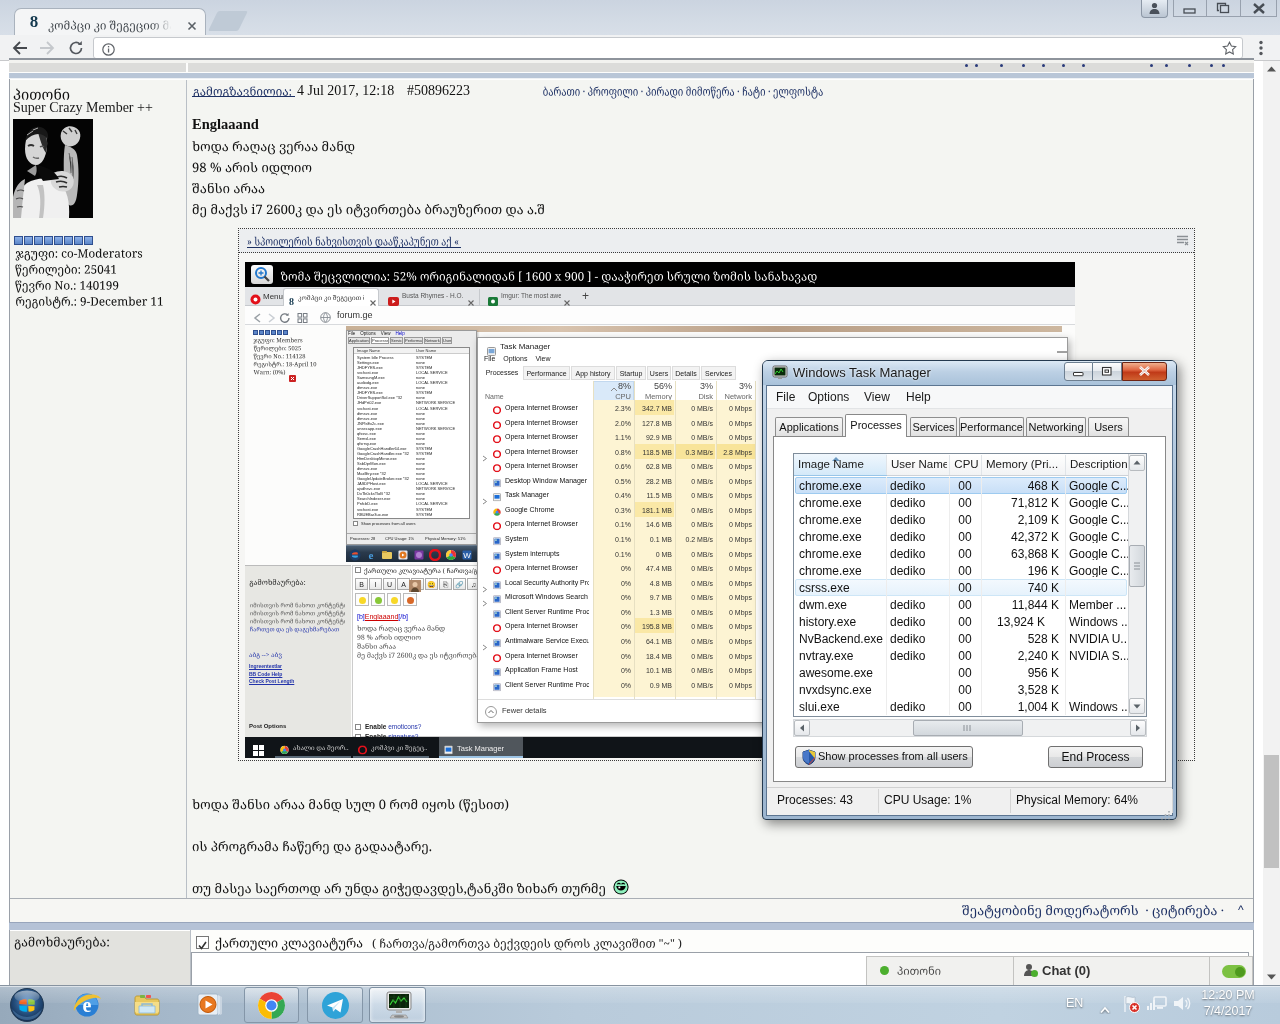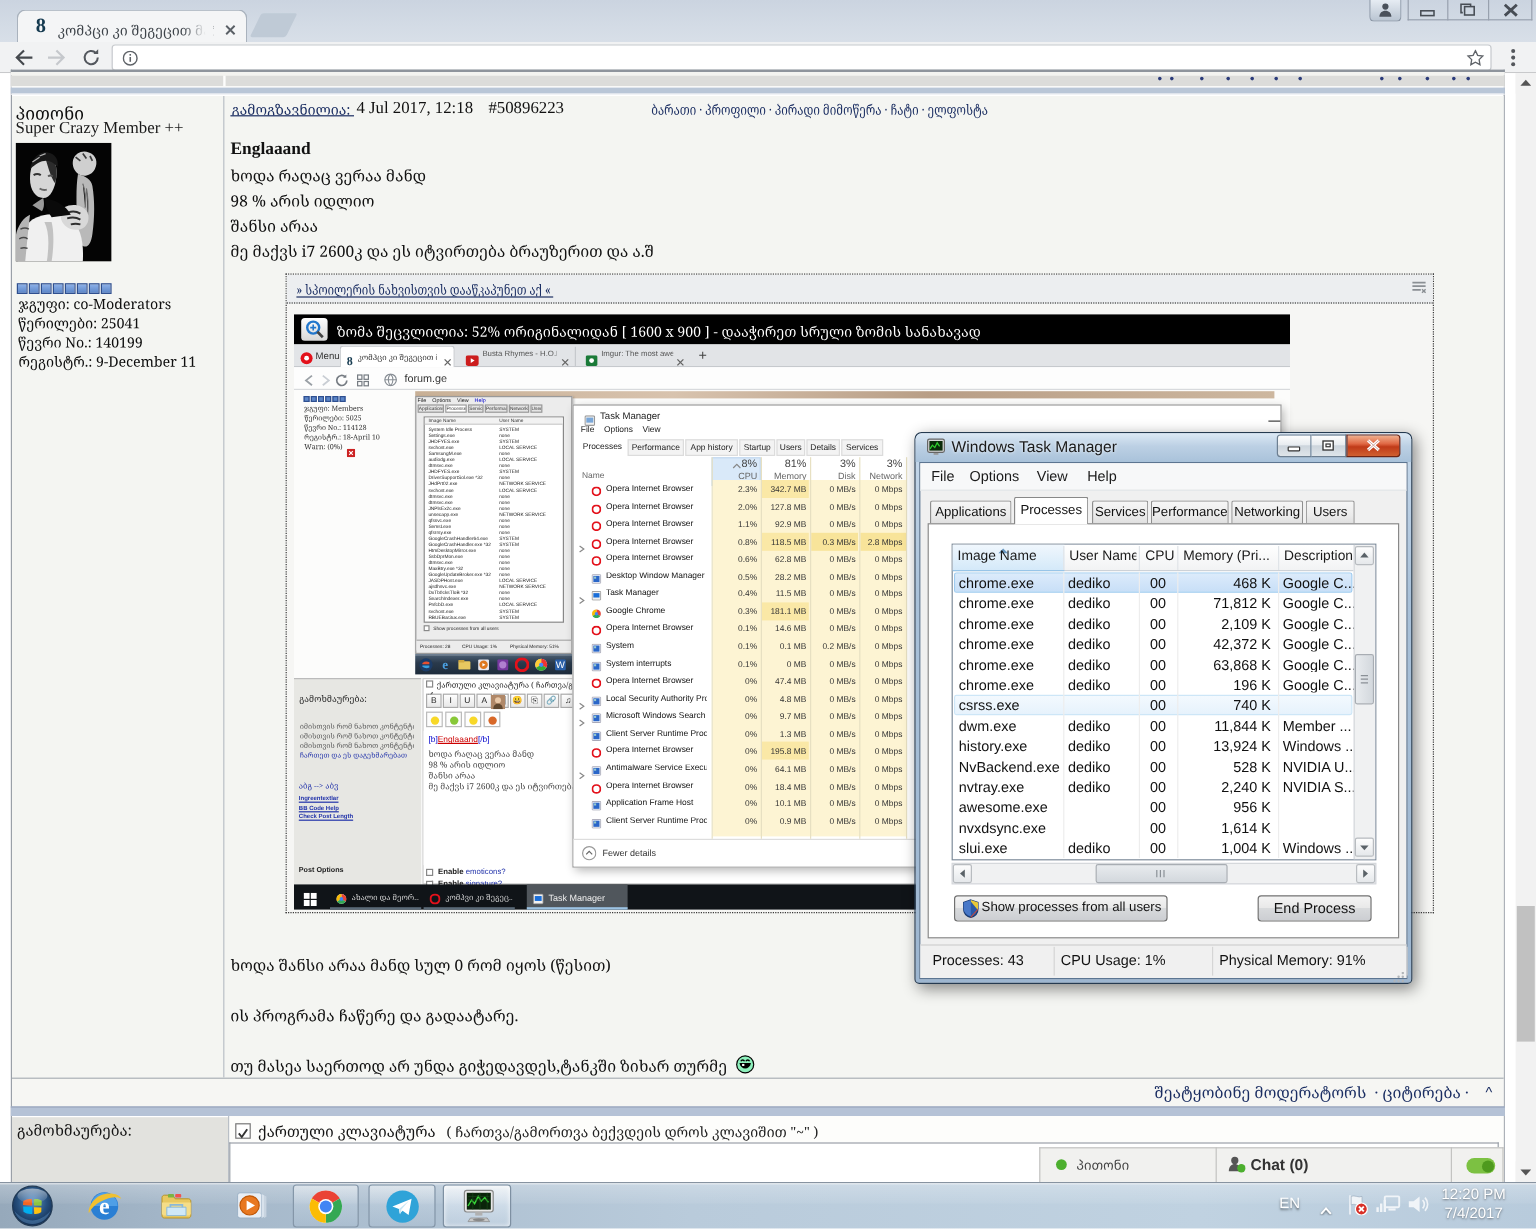--- a/index.html
+++ b/index.html
@@ -1531,21 +1531,21 @@
     <div style="position:absolute;left:482px;top:366px;width:40px;height:14px;background:#fff;font-size:7px;color:#222;text-align:center;line-height:13px;overflow:hidden;">Processes</div>
     <div style="position:absolute;left:523px;top:366px;width:47px;height:14px;border:1px solid #dcdcdc;background:#f3f3f3;font-size:7px;color:#222;text-align:center;line-height:13px;overflow:hidden;">Performance</div>
     <div style="position:absolute;left:571px;top:366px;width:44px;height:14px;border:1px solid #dcdcdc;background:#f3f3f3;font-size:7px;color:#222;text-align:center;line-height:13px;overflow:hidden;">App history</div>
     <div style="position:absolute;left:616px;top:366px;width:30px;height:14px;border:1px solid #dcdcdc;background:#f3f3f3;font-size:7px;color:#222;text-align:center;line-height:13px;overflow:hidden;">Startup</div>
     <div style="position:absolute;left:647px;top:366px;width:24px;height:14px;border:1px solid #dcdcdc;background:#f3f3f3;font-size:7px;color:#222;text-align:center;line-height:13px;overflow:hidden;">Users</div>
     <div style="position:absolute;left:672px;top:366px;width:28px;height:14px;border:1px solid #dcdcdc;background:#f3f3f3;font-size:7px;color:#222;text-align:center;line-height:13px;overflow:hidden;">Details</div>
     <div style="position:absolute;left:701px;top:366px;width:35px;height:14px;border:1px solid #dcdcdc;background:#f3f3f3;font-size:7px;color:#222;text-align:center;line-height:13px;overflow:hidden;">Services</div>
     <div style="position:absolute;left:593px;top:381px;width:41px;height:24px;background:#d9e9f9;border:1px solid #c2d8ef;"></div>
     <div style="position:absolute;left:595px;top:381px;width:36px;height:11px;font-size:9px;color:#444;text-align:right;white-space:nowrap;">8%</div>
     <div style="position:absolute;left:595px;top:392px;width:36px;height:10px;font-size:7.5px;color:#666;text-align:right;white-space:nowrap;">CPU</div>
-    <div style="position:absolute;left:636px;top:381px;width:36px;height:11px;font-size:9px;color:#444;text-align:right;white-space:nowrap;">81%</div>
+    <div style="position:absolute;left:636px;top:381px;width:36px;height:11px;font-size:9px;color:#444;text-align:right;white-space:nowrap;">56%</div>
     <div style="position:absolute;left:636px;top:392px;width:36px;height:10px;font-size:7.5px;color:#666;text-align:right;white-space:nowrap;">Memory</div>
     <div style="position:absolute;left:677px;top:381px;width:36px;height:11px;font-size:9px;color:#444;text-align:right;white-space:nowrap;">3%</div>
     <div style="position:absolute;left:677px;top:392px;width:36px;height:10px;font-size:7.5px;color:#666;text-align:right;white-space:nowrap;">Disk</div>
     <div style="position:absolute;left:716px;top:381px;width:36px;height:11px;font-size:9px;color:#444;text-align:right;white-space:nowrap;">3%</div>
     <div style="position:absolute;left:716px;top:392px;width:36px;height:10px;font-size:7.5px;color:#666;text-align:right;white-space:nowrap;">Network</div>
     <div style="position:absolute;left:485px;top:393px;width:60px;height:9px;font-size:7px;color:#666;">Name</div>
     <div style="position:absolute;left:610px;top:378px;width:8px;height:5px;"><svg width="8" height="5" viewBox="0 0 8 5">
         <path d="M1 4l3-3 3 3" stroke="#888" fill="none"></path>
       </svg></div>
     <div style="position:absolute;left:594px;top:400px;width:161px;height:297px;background:#fdf4d3;"></div>
@@ -2032,41 +2032,41 @@
     <div style="position:absolute;left:983px;top:581px;width:76px;height:13px;font-size:12px;color:#111;text-align:right;">740 K</div>
     <div style="position:absolute;left:1069px;top:581px;width:62px;height:13px;font-size:12px;color:#111;white-space:nowrap;overflow:hidden;"></div>
     <div style="position:absolute;left:799px;top:598px;width:88px;height:13px;font-size:12px;color:#111;">dwm.exe</div>
     <div style="position:absolute;left:890px;top:598px;width:60px;height:13px;font-size:12px;color:#111;">dediko</div>
     <div style="position:absolute;left:949px;top:598px;width:32px;height:13px;font-size:12px;color:#111;text-align:center;">00</div>
     <div style="position:absolute;left:983px;top:598px;width:76px;height:13px;font-size:12px;color:#111;text-align:right;">11,844 K</div>
     <div style="position:absolute;left:1069px;top:598px;width:62px;height:13px;font-size:12px;color:#111;white-space:nowrap;overflow:hidden;">Member ...</div>
     <div style="position:absolute;left:799px;top:615px;width:88px;height:13px;font-size:12px;color:#111;">history.exe</div>
     <div style="position:absolute;left:890px;top:615px;width:60px;height:13px;font-size:12px;color:#111;">dediko</div>
     <div style="position:absolute;left:949px;top:615px;width:32px;height:13px;font-size:12px;color:#111;text-align:center;">00</div>
-    <div style="position:absolute;left:983px;top:615px;width:76px;height:13px;font-size:12px;color:#111;text-align:right;">13,924 K</div>
+    <div style="position:absolute;left:983px;top:615px;width:76px;height:13px;font-size:12px;color:#111;text-align:center;">13,924 K</div>
     <div style="position:absolute;left:1069px;top:615px;width:62px;height:13px;font-size:12px;color:#111;white-space:nowrap;overflow:hidden;">Windows ...</div>
     <div style="position:absolute;left:799px;top:632px;width:88px;height:13px;font-size:12px;color:#111;">NvBackend.exe</div>
     <div style="position:absolute;left:890px;top:632px;width:60px;height:13px;font-size:12px;color:#111;">dediko</div>
     <div style="position:absolute;left:949px;top:632px;width:32px;height:13px;font-size:12px;color:#111;text-align:center;">00</div>
     <div style="position:absolute;left:983px;top:632px;width:76px;height:13px;font-size:12px;color:#111;text-align:right;">528 K</div>
     <div style="position:absolute;left:1069px;top:632px;width:62px;height:13px;font-size:12px;color:#111;white-space:nowrap;overflow:hidden;">NVIDIA U...</div>
     <div style="position:absolute;left:799px;top:649px;width:88px;height:13px;font-size:12px;color:#111;">nvtray.exe</div>
     <div style="position:absolute;left:890px;top:649px;width:60px;height:13px;font-size:12px;color:#111;">dediko</div>
     <div style="position:absolute;left:949px;top:649px;width:32px;height:13px;font-size:12px;color:#111;text-align:center;">00</div>
     <div style="position:absolute;left:983px;top:649px;width:76px;height:13px;font-size:12px;color:#111;text-align:right;">2,240 K</div>
     <div style="position:absolute;left:1069px;top:649px;width:62px;height:13px;font-size:12px;color:#111;white-space:nowrap;overflow:hidden;">NVIDIA S...</div>
     <div style="position:absolute;left:799px;top:666px;width:88px;height:13px;font-size:12px;color:#111;">awesome.exe</div>
     <div style="position:absolute;left:890px;top:666px;width:60px;height:13px;font-size:12px;color:#111;"></div>
     <div style="position:absolute;left:949px;top:666px;width:32px;height:13px;font-size:12px;color:#111;text-align:center;">00</div>
     <div style="position:absolute;left:983px;top:666px;width:76px;height:13px;font-size:12px;color:#111;text-align:right;">956 K</div>
     <div style="position:absolute;left:1069px;top:666px;width:62px;height:13px;font-size:12px;color:#111;white-space:nowrap;overflow:hidden;"></div>
     <div style="position:absolute;left:799px;top:683px;width:88px;height:13px;font-size:12px;color:#111;">nvxdsync.exe</div>
     <div style="position:absolute;left:890px;top:683px;width:60px;height:13px;font-size:12px;color:#111;"></div>
     <div style="position:absolute;left:949px;top:683px;width:32px;height:13px;font-size:12px;color:#111;text-align:center;">00</div>
-    <div style="position:absolute;left:983px;top:683px;width:76px;height:13px;font-size:12px;color:#111;text-align:right;">1,614 K</div>
+    <div style="position:absolute;left:983px;top:683px;width:76px;height:13px;font-size:12px;color:#111;text-align:right;">3,528 K</div>
     <div style="position:absolute;left:1069px;top:683px;width:62px;height:13px;font-size:12px;color:#111;white-space:nowrap;overflow:hidden;"></div>
     <div style="position:absolute;left:799px;top:700px;width:88px;height:13px;font-size:12px;color:#111;">slui.exe</div>
     <div style="position:absolute;left:890px;top:700px;width:60px;height:13px;font-size:12px;color:#111;">dediko</div>
     <div style="position:absolute;left:949px;top:700px;width:32px;height:13px;font-size:12px;color:#111;text-align:center;">00</div>
     <div style="position:absolute;left:983px;top:700px;width:76px;height:13px;font-size:12px;color:#111;text-align:right;">1,004 K</div>
     <div style="position:absolute;left:1069px;top:700px;width:62px;height:13px;font-size:12px;color:#111;white-space:nowrap;overflow:hidden;">Windows ...</div>
     <div style="position:absolute;left:886px;top:477px;width:1px;height:238px;background:#ededed;"></div>
     <div style="position:absolute;left:949px;top:477px;width:1px;height:238px;background:#ededed;"></div>
     <div style="position:absolute;left:981px;top:477px;width:1px;height:238px;background:#ededed;"></div>
     <div style="position:absolute;left:1065px;top:477px;width:1px;height:238px;background:#ededed;"></div>
@@ -2097,21 +2097,21 @@
         <path d="M2 3l6-2v13.5C4.5 13.5 2 11 2 8z" fill="#4878c8"></path>
         <path d="M14 8c0 .5 0 1-.1 1.4L8 16l-.2-1z" fill="#d04838"></path>
       </svg></div>
     <div style="position:absolute;left:818px;top:750px;width:152px;height:14px;font-size:11px;color:#111;white-space:nowrap;">Show processes from all users</div>
     <div style="position:absolute;left:1048px;top:746px;width:95px;height:22px;background:linear-gradient(#f4f4f4,#e8e8e8 50%,#d8dadc 50%,#ccced2);border:1px solid #707070;border-radius:3px;font-size:12px;color:#111;text-align:center;line-height:20px;">End Process</div>
     <div style="position:absolute;left:767px;top:787px;width:405px;height:28px;background:#f0f0f0;border-top:1px solid #d0d0d0;"></div>
     <div style="position:absolute;left:773px;top:789px;width:105px;height:24px;font-size:12px;color:#111;padding:4px 4px;">Processes: 43</div>
     <div style="position:absolute;left:878px;top:789px;width:1px;height:24px;background:#d5d5d5;"></div>
     <div style="position:absolute;left:880px;top:789px;width:130px;height:24px;font-size:12px;color:#111;padding:4px 4px;">CPU Usage: 1%</div>
     <div style="position:absolute;left:1010px;top:789px;width:1px;height:24px;background:#d5d5d5;"></div>
-    <div style="position:absolute;left:1012px;top:789px;width:160px;height:24px;font-size:12px;color:#111;padding:4px 4px;">Physical Memory: 91%</div>
+    <div style="position:absolute;left:1012px;top:789px;width:160px;height:24px;font-size:12px;color:#111;padding:4px 4px;">Physical Memory: 64%</div>
     <div style="position:absolute;left:1172px;top:789px;width:1px;height:24px;background:#d5d5d5;"></div>
     <div style="position:absolute;left:1161px;top:806px;width:10px;height:9px;"><svg width="10" height="9" viewBox="0 0 10 9">
         <g fill="#b0b4b8">
           <circle cx="8" cy="7.5" r="1"></circle>
           <circle cx="8" cy="4" r="1"></circle>
           <circle cx="8" cy="0.8" r="1"></circle>
           <circle cx="4.5" cy="7.5" r="1"></circle>
           <circle cx="4.5" cy="4" r="1"></circle>
           <circle cx="1" cy="7.5" r="1"></circle>
         </g>

